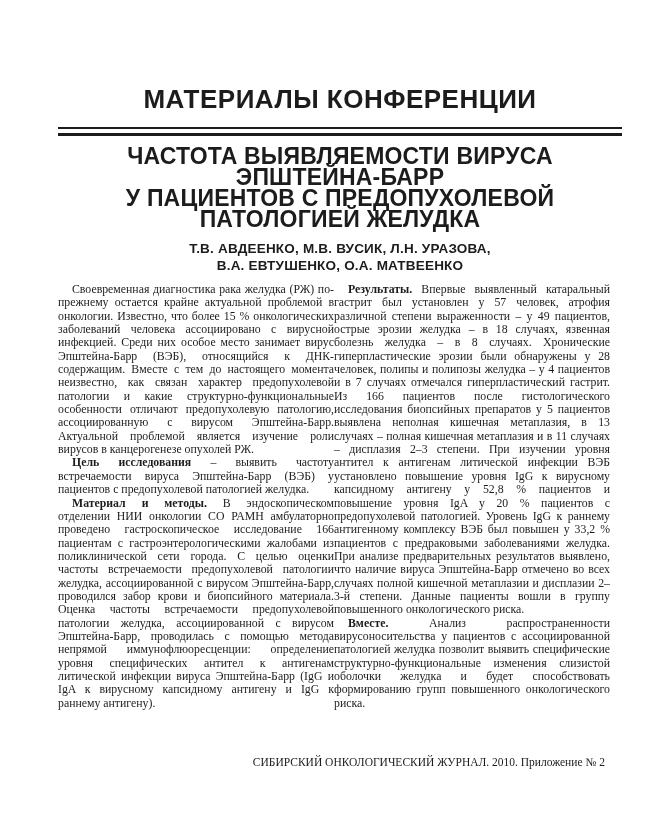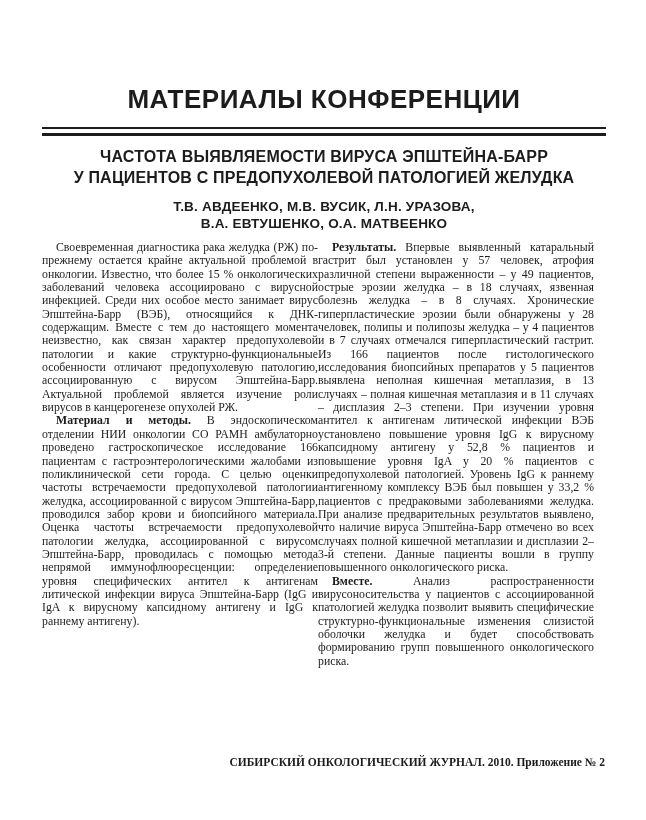--- a/index.html
+++ b/index.html
@@ -10,21 +10,21 @@
   .page {
     position: relative;
     width: 646px;
     height: 820px;
     background: #ffffff;
     color: #1c1c1c;
     overflow: hidden;
   }
   .content {
     position: absolute;
-    left: 42px;
+    left: 58px;
     top: 0;
     width: 564px;
   }
   .section-header {
     margin-top: 84px;
     text-align: center;
     font-family: "Liberation Sans", sans-serif;
     font-weight: bold;
     font-size: 26px;
     line-height: 30px;
@@ -35,21 +35,21 @@
     margin-top: 13px;
     height: 4px;
     border-top: 2px solid #1c1c1c;
     border-bottom: 3.5px solid #1c1c1c;
   }
   .article-title {
     margin-top: 10px;
     text-align: center;
     font-family: "Liberation Sans", sans-serif;
     font-weight: bold;
-    font-size: 16px;
+    font-size: 23px;
     line-height: 21px;
     letter-spacing: 0.2px;
   }
   .authors {
     margin-top: 11px;
     text-align: center;
     font-family: "Liberation Sans", sans-serif;
     font-weight: bold;
     font-size: 13.5px;
     line-height: 16.5px;
@@ -85,21 +85,20 @@
   }
   .footer {
     position: absolute;
     top: 755px;
     right: 41px;
     font-family: "Liberation Serif", serif;
     font-size: 11.5px;
     line-height: 14px;
     color: #1c1c1c;
     text-align: right;
-    font-weight: bold;
   }
 </style>
 </head>
 <body>
 
 <div class="page">
   <div class="content">
 
     <div class="section-header">МАТЕРИАЛЫ КОНФЕРЕНЦИИ</div>
 
@@ -113,20 +112,21 @@
     <div class="authors">
       <div>Т.В. АВДЕЕНКО, М.В. ВУСИК, Л.Н. УРАЗОВА,</div>
       <div>В.А. ЕВТУШЕНКО, О.А. МАТВЕЕНКО</div>
     </div>
 
 
     <div class="columns">
 
       <div class="col">
         <p><span class="lead"></span><span>Своевременная диагностика рака желудка (РЖ) по-прежнему остается крайне актуальной проблемой в онкологии. Известно, что более 15 % онкологических заболеваний человека ассоциировано с вирусной инфекцией. Среди них особое место занимает вирус Эпштейна-Барр (ВЭБ), относящийся к ДНК-содержащим. Вместе с тем до настоящего момента неизвестно, как связан характер предопухолевой патологии и какие структурно-функциональные особенности отличают предопухолевую патологию, ассоциированную с вирусом Эпштейна-Барр. Актуальной проблемой является изучение роли вирусов в канцерогенезе опухолей РЖ.</span></p>
+        <p><span class="lead">Цель исследования</span><span> – выявить частоту встречаемости вируса Эпштейна-Барр (ВЭБ) у пациентов с предопухолевой патологией желудка.</span></p>
         <p><span class="lead">Материал и методы.</span><span> В эндоскопическом отделении НИИ онкологии СО РАМН амбулаторно проведено гастроскопическое исследование 166 пациентам с гастроэнтерологическими жалобами из поликлинической сети города. С целью оценки частоты встречаемости предопухолевой патологии желудка, ассоциированной с вирусом Эпштейна-Барр, проводился забор крови и биопсийного материала. Оценка частоты встречаемости предопухолевой патологии желудка, ассоциированной с вирусом Эпштейна-Барр, проводилась с помощью метода непрямой иммунофлюоресценции: определение уровня специфических антител к антигенам литической инфекции вируса Эпштейна-Барр (IgG и IgA к вирусному капсидному антигену и IgG к раннему антигену).</span></p>
       </div>
 
       <div class="col">
         <p><span class="lead">Результаты.</span><span> Впервые выявленный катаральный гастрит был установлен у 57 человек, атрофия различной степени выраженности – у 49 пациентов, острые эрозии желудка – в 18 случаях, язвенная болезнь желудка – в 8 случаях. Хронические гиперпластические эрозии были обнаружены у 28 человек, полипы и полипозы желудка – у 4 пациентов и в 7 случаях отмечался гиперпластический гастрит. Из 166 пациентов после гистологического исследования биопсийных препаратов у 5 пациентов выявлена неполная кишечная метаплазия, в 13 случаях – полная кишечная метаплазия и в 11 случаях – дисплазия 2–3 степени. При изучении уровня антител к антигенам литической инфекции ВЭБ установлено повышение уровня IgG к вирусному капсидному антигену у 52,8 % пациентов и повышение уровня IgA у 20 % пациентов с предопухолевой патологией. Уровень IgG к раннему антигенному комплексу ВЭБ был повышен у 33,2 % пациентов с предраковыми заболеваниями желудка. При анализе предварительных результатов выявлено, что наличие вируса Эпштейна-Барр отмечено во всех случаях полной кишечной метаплазии и дисплазии 2–3-й степени. Данные пациенты вошли в группу повышенного онкологического риска.</span></p>
         <p><span class="lead">Вместе.</span><span> Анализ распространенности вирусоносительства у пациентов с ассоциированной патологией желудка позволит выявить специфические структурно-функциональные изменения слизистой оболочки желудка и будет способствовать формированию групп повышенного онкологического риска.</span></p>
       </div>
 
     </div>
   </div>

